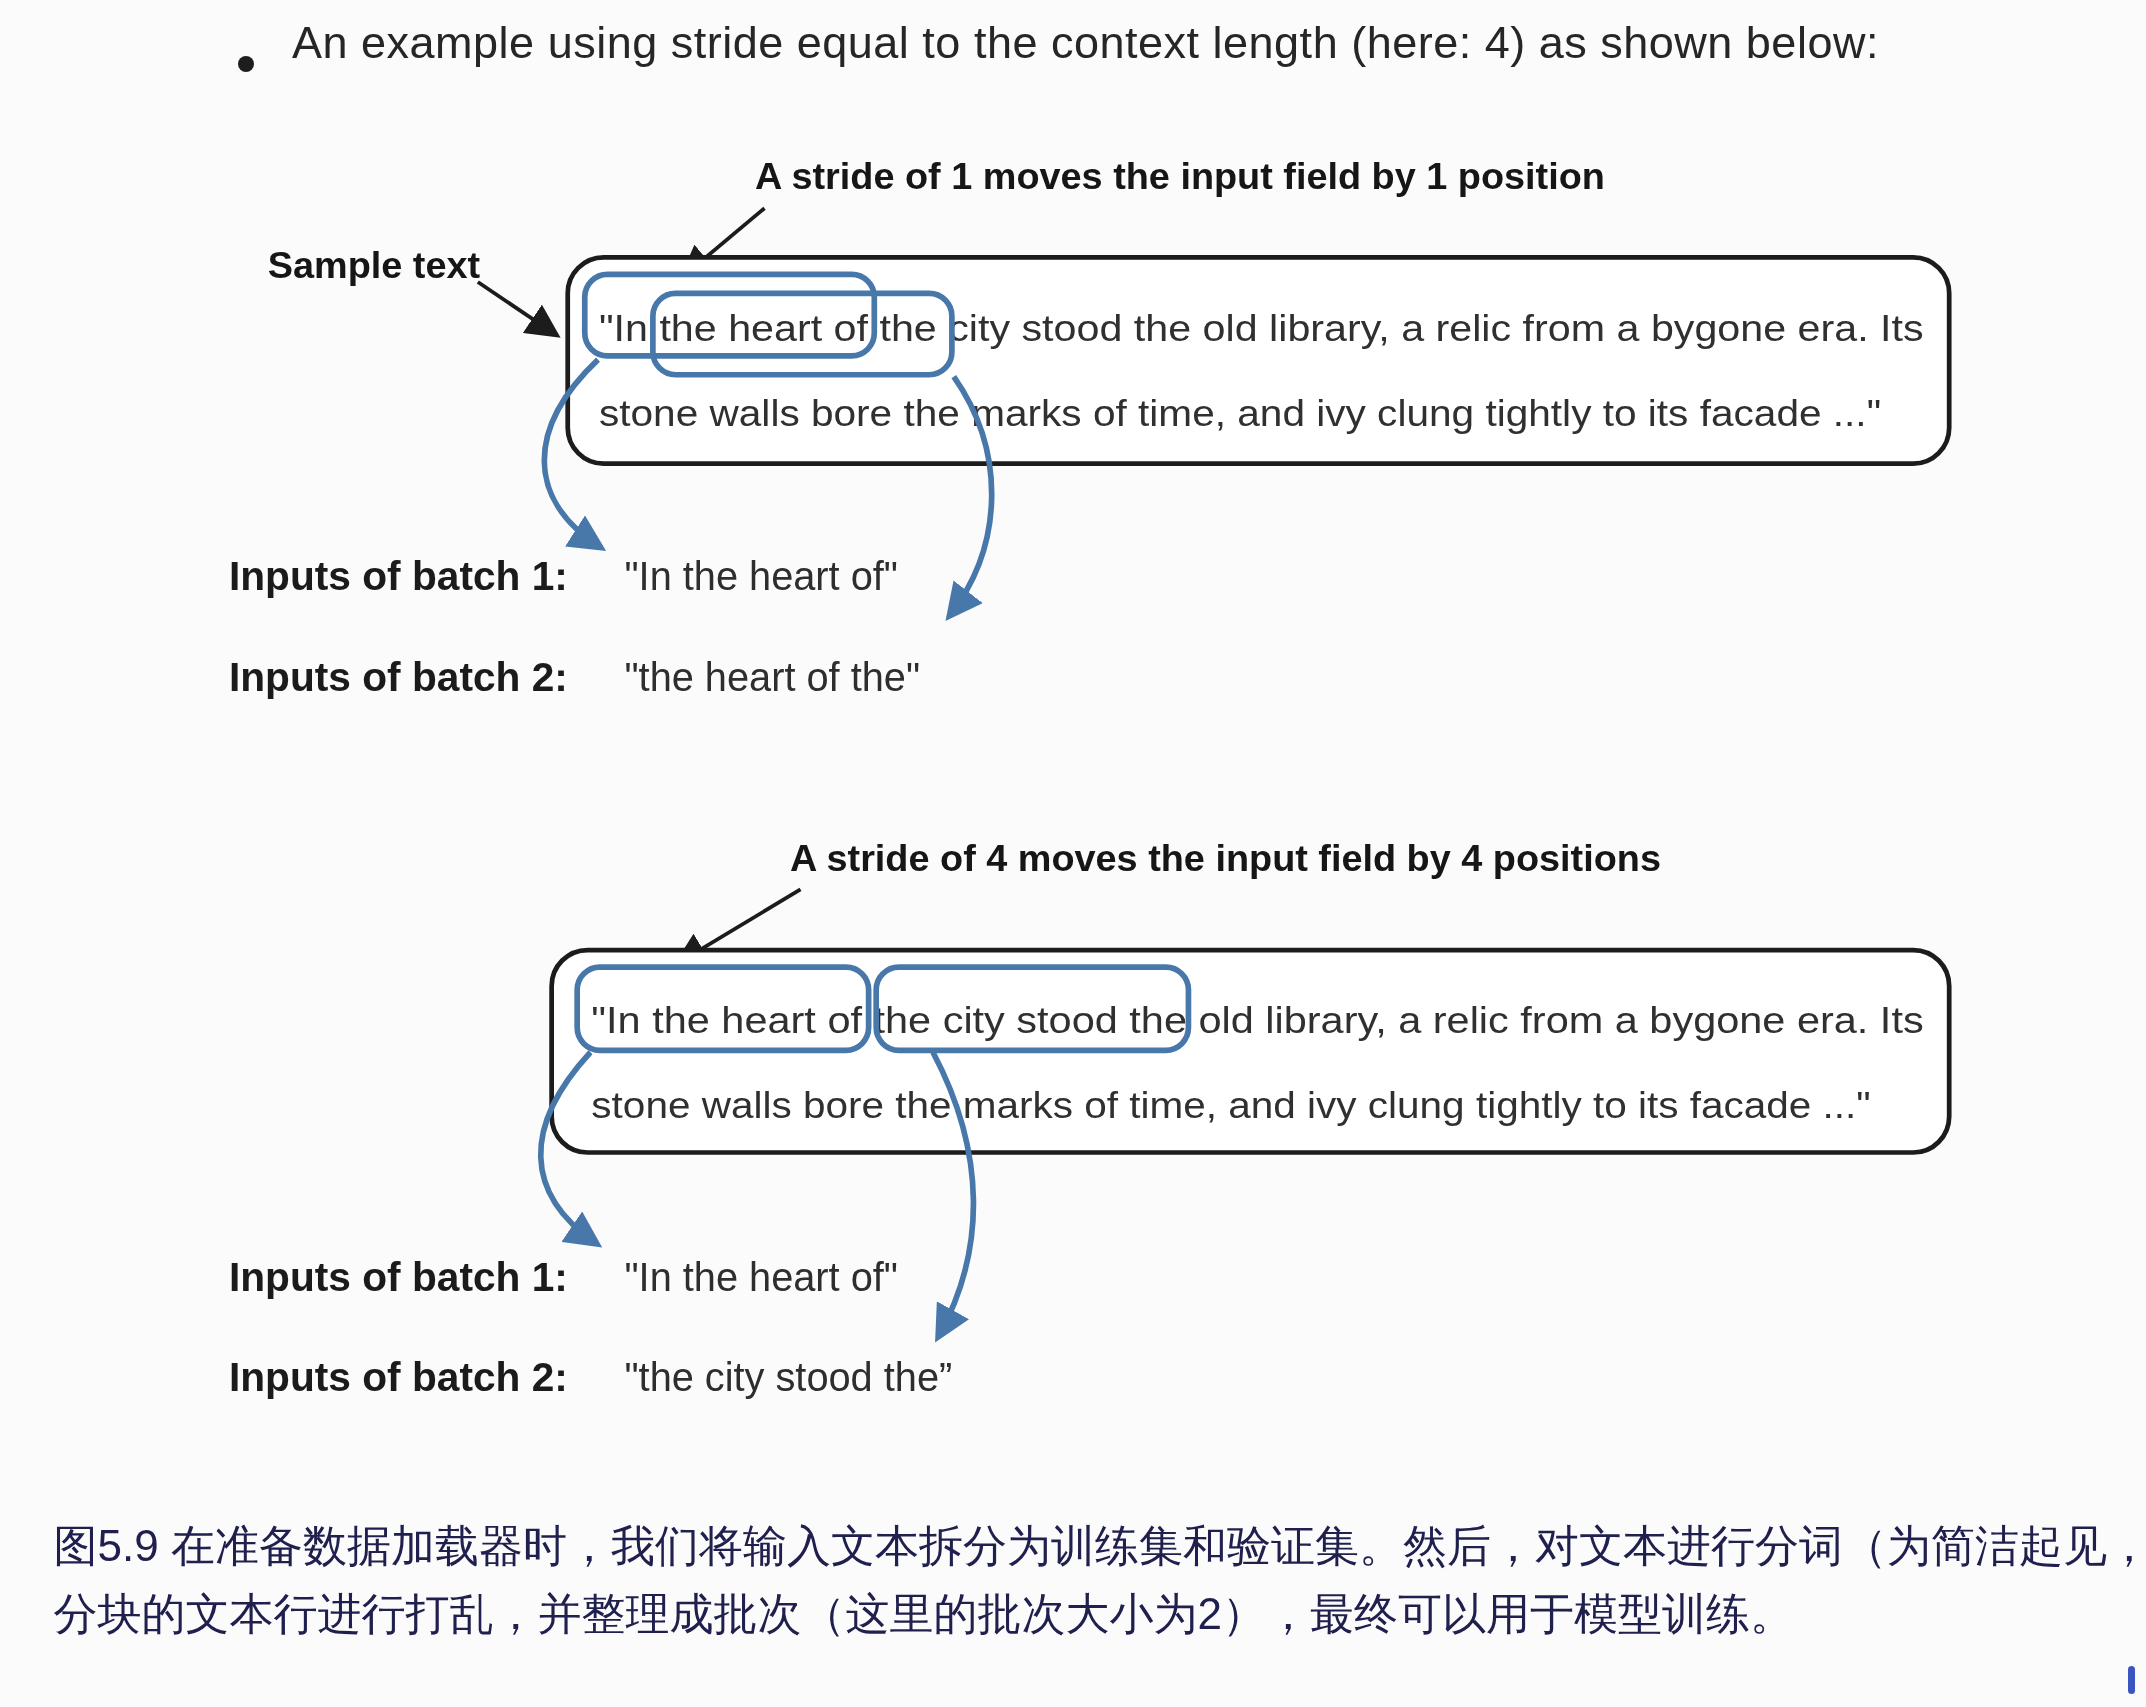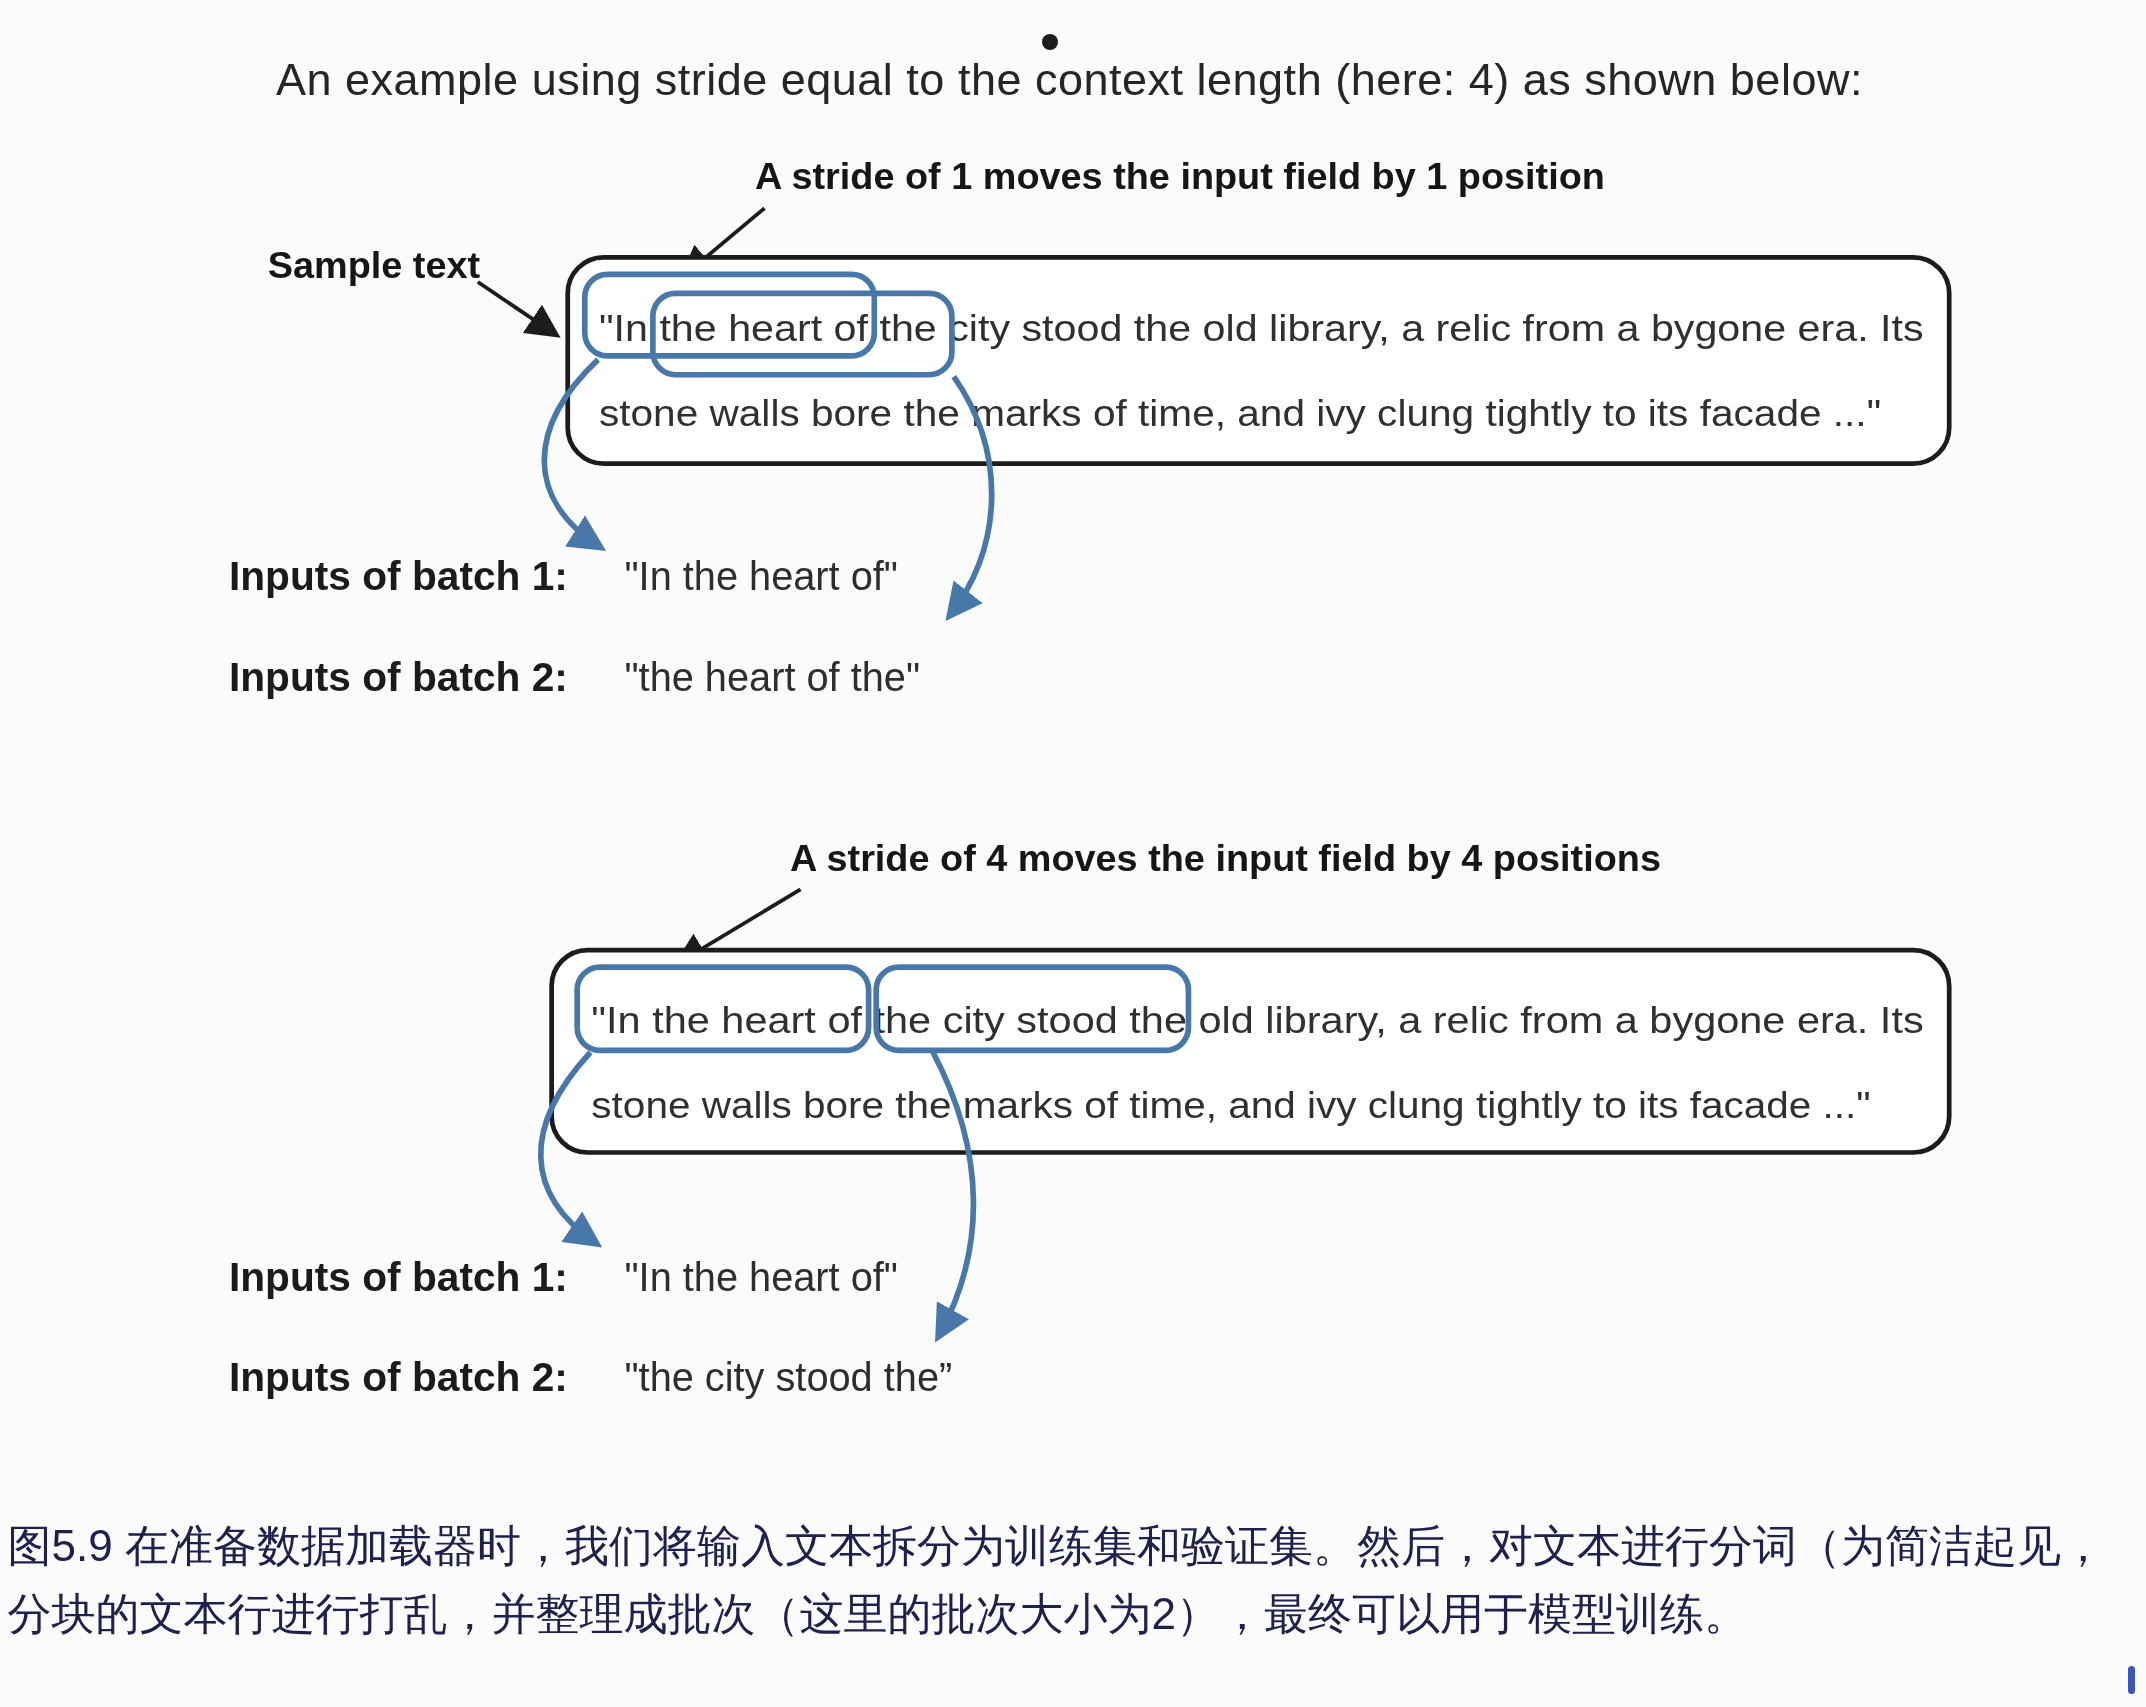--- a/index.html
+++ b/index.html
@@ -15,21 +15,21 @@
   body{
     background:var(--page_bg);
     font-family:"Liberation Sans", sans-serif;
     color:var(--text_dark);
     position:relative;
     overflow:hidden;
   }
   .bullet-row{
     position:absolute;
     left:238px; top:13.2px;
-    display:flex; align-items:center;flex-direction:column;
+    display:flex; align-items:flex-end;
   }
   .dot{
     width:16px;height:16px;border-radius:50%;
     background:#1d1d1d;
     margin-top:21px;
     flex:0 0 auto;
   }
   .bullet-text{
     margin-left:38px;
     font-size:45px;
@@ -56,21 +56,21 @@
   .caption{
     position:absolute;
     left:7.6px; top:1512px;
     width:2135px;
     font-size:44px;
     line-height:68px;
     color:var(--caption_navy);
     font-weight:500;
     letter-spacing:0px;
   }
-  .caption .cap-line{white-space:nowrap;}
+  .caption .cap-line{white-space:nowrap;margin-left:46px;}
   .page-tick{
     position:absolute;
     right:11.4px; top:1666px;
     width:6.6px;height:28px;border-radius:3.8px;
     background:var(--tick_blue);
   }
 </style>
 </head>
 <body>
 

